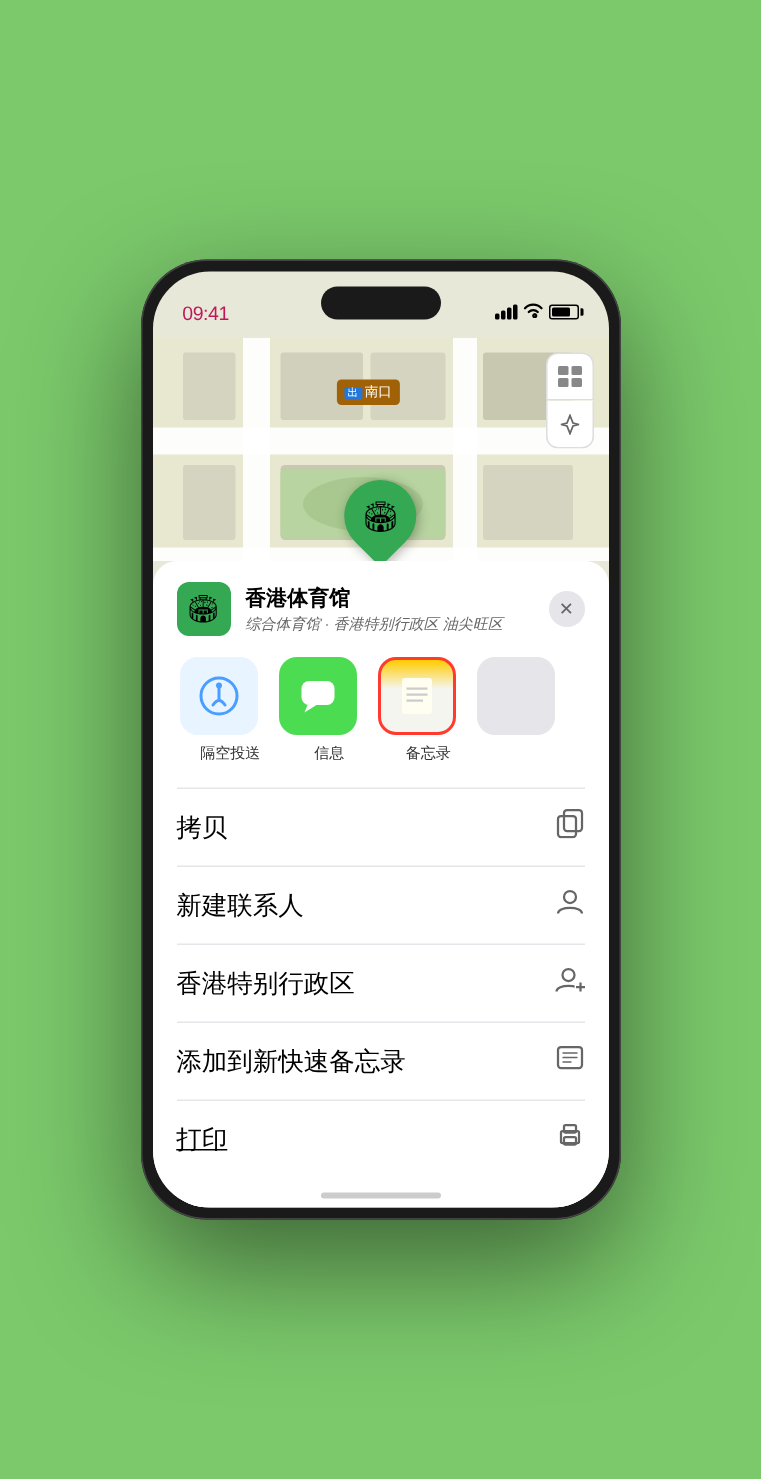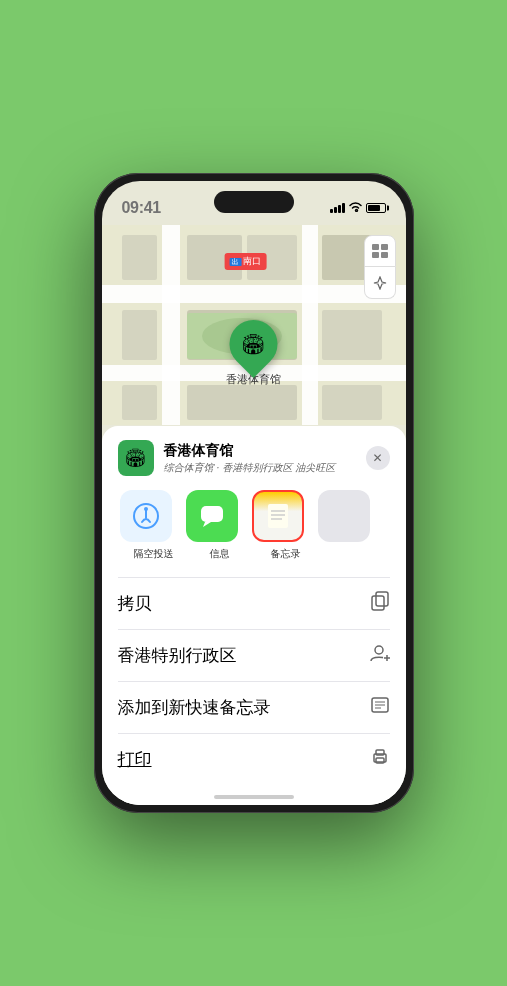--- a/index.html
+++ b/index.html
@@ -52,23 +52,23 @@
       display: flex;
       justify-content: space-between;
       align-items: center;
       padding: 14px 20px 4px;
       position: relative;
       z-index: 50;
       height: 44px;
     }
 
     .status-time {
-      font-size: 16px;
-      font-weight: 700;
-      color: #737373;
+      font-size: 13px;
+      font-weight: 400;
+      color: #be185d;
       letter-spacing: -0.3px;
     }
 
     .status-icons {
       display: flex;
       align-items: center;
       gap: 4px;
     }
 
     .signal-bars {
@@ -198,21 +198,21 @@
       font-weight: 500;
       white-space: nowrap;
     }
 
     
     .map-label {
       position: absolute;
       top: 28px;
       left: 50%;
       transform: translateX(-70%);
-      background: #ef4444;
+      background: #a16207;
       color: white;
       font-size: 9px;
       padding: 2px 5px;
       border-radius: 3px;
       display: flex;
       align-items: center;
       gap: 2px;
     }
 
     .map-label-icon {
@@ -525,20 +525,29 @@
         <div class="action-item">
           <span class="action-text">拷贝</span>
           <span class="action-icon">
             <svg width="20" height="20" viewBox="0 0 20 20">
               <rect x="6" y="1" width="12" height="14" rx="2" fill="none" stroke="#666" stroke-width="1.5"></rect>
               <rect x="2" y="5" width="12" height="14" rx="2" fill="none" stroke="#666" stroke-width="1.5"></rect>
             </svg>
           </span>
         </div>
 
+        <div class="action-item">
+          <span class="action-text">新建联系人</span>
+          <span class="action-icon">
+            <svg width="20" height="20" viewBox="0 0 20 20">
+              <circle cx="10" cy="7" r="4" fill="none" stroke="#666" stroke-width="1.5"></circle>
+              <path d="M2 18 C2 13 18 13 18 18" fill="none" stroke="#666" stroke-width="1.5"></path>
+            </svg>
+          </span>
+        </div>
 
         <div class="action-item">
           <span class="action-text">香港特别行政区</span>
           <span class="action-icon">
             <svg width="20" height="20" viewBox="0 0 20 20">
               <circle cx="9" cy="7" r="4" fill="none" stroke="#666" stroke-width="1.5"></circle>
               <path d="M1 18 C1 13 17 13 17 18" fill="none" stroke="#666" stroke-width="1.5"></path>
               <circle cx="17" cy="15" r="4" fill="white" stroke="#666" stroke-width="0"></circle>
               <line x1="17" y1="12" x2="17" y2="18" stroke="#666" stroke-width="1.5"></line>
               <line x1="14" y1="15" x2="20" y2="15" stroke="#666" stroke-width="1.5"></line>

